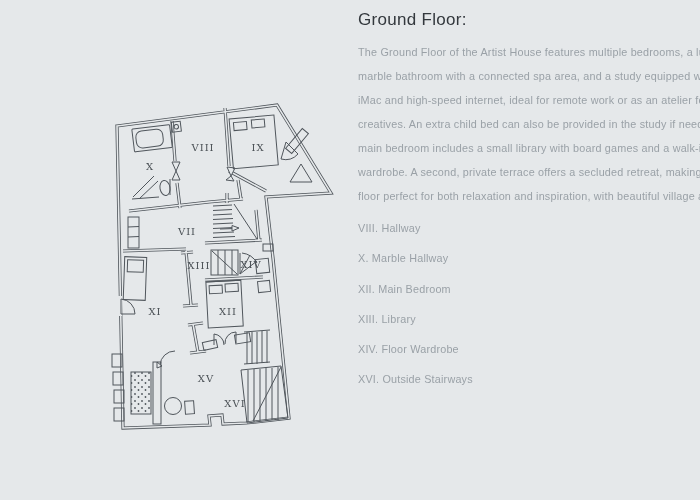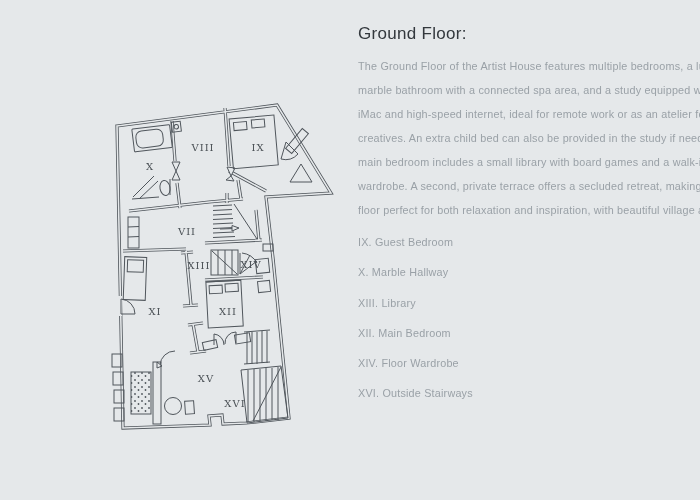--- a/index.html
+++ b/index.html
@@ -17,21 +17,21 @@
   .wall-thin{fill:none;stroke:#e5e8ea;stroke-width:1.6;stroke-linejoin:miter;}
   .ln{fill:none;stroke:#50565c;stroke-width:1;}
   .ln-f{fill:#e5e8ea;stroke:#50565c;stroke-width:1;}
   .erase{fill:#e5e8ea;stroke:none;}
   .room-label{font-family:"DejaVu Serif","Liberation Serif",serif;font-size:10px;fill:#4b5156;letter-spacing:1px;}
 
   
   .doc{position:absolute;left:358px;top:8px;width:318px;}
   .doc-title{
     font-size:17px;line-height:24px;color:#33383d;
-    font-weight:500;letter-spacing:.3px;margin-top:14px;
+    font-weight:500;letter-spacing:.3px;
   }
   .intro{margin-top:8px;}
   .intro-line{
     font-size:10.8px;line-height:24px;color:#9aa1a7;
     letter-spacing:.2px;white-space:nowrap;font-weight:400;
   }
   .legend{margin-top:5px;}
   .legend-item{
     font-size:10.8px;line-height:30.3px;color:#9aa1a7;
     letter-spacing:.2px;white-space:nowrap;
@@ -200,22 +200,22 @@
     <div class="intro">
         <div class="intro-line">The Ground Floor of the Artist House features multiple bedrooms, a luxurious</div>
         <div class="intro-line">marble bathroom with a connected spa area, and a study equipped with an</div>
         <div class="intro-line">iMac and high-speed internet, ideal for remote work or as an atelier for</div>
         <div class="intro-line">creatives. An extra child bed can also be provided in the study if needed. The</div>
         <div class="intro-line">main bedroom includes a small library with board games and a walk-in</div>
         <div class="intro-line">wardrobe. A second, private terrace offers a secluded retreat, making this</div>
         <div class="intro-line">floor perfect for both relaxation and inspiration, with beautiful village and sea</div>
       </div>
     <div class="legend">
-        <div class="legend-item">IX. Guest Bedroom</div>
+        <div class="legend-item">VIII. Hallway</div>
         <div class="legend-item">X. Marble Hallway</div>
+        <div class="legend-item">XII. Main Bedroom</div>
         <div class="legend-item">XIII. Library</div>
-        <div class="legend-item">XII. Main Bedroom</div>
         <div class="legend-item">XIV. Floor Wardrobe</div>
         <div class="legend-item">XVI. Outside Stairways</div>
       </div>
   </div>
 
 </div>
 
 </body></html>

